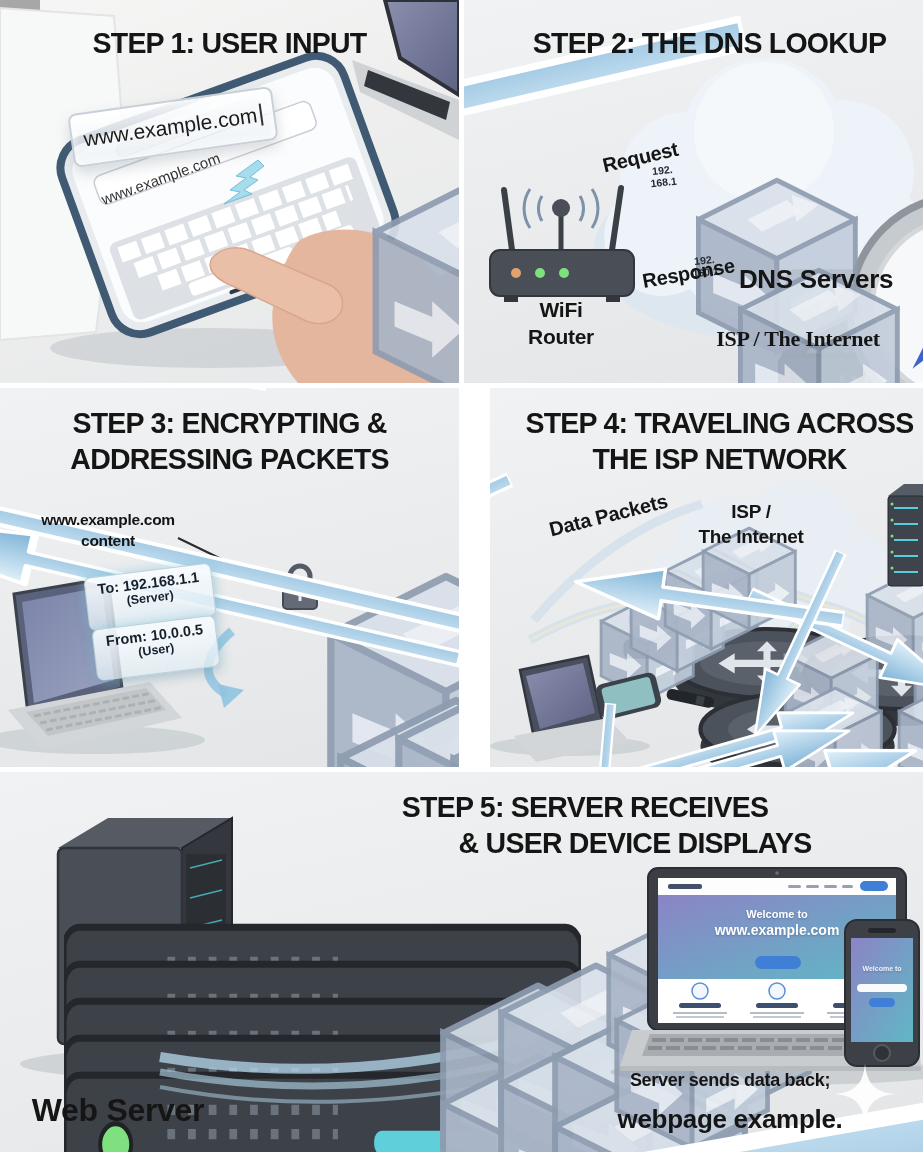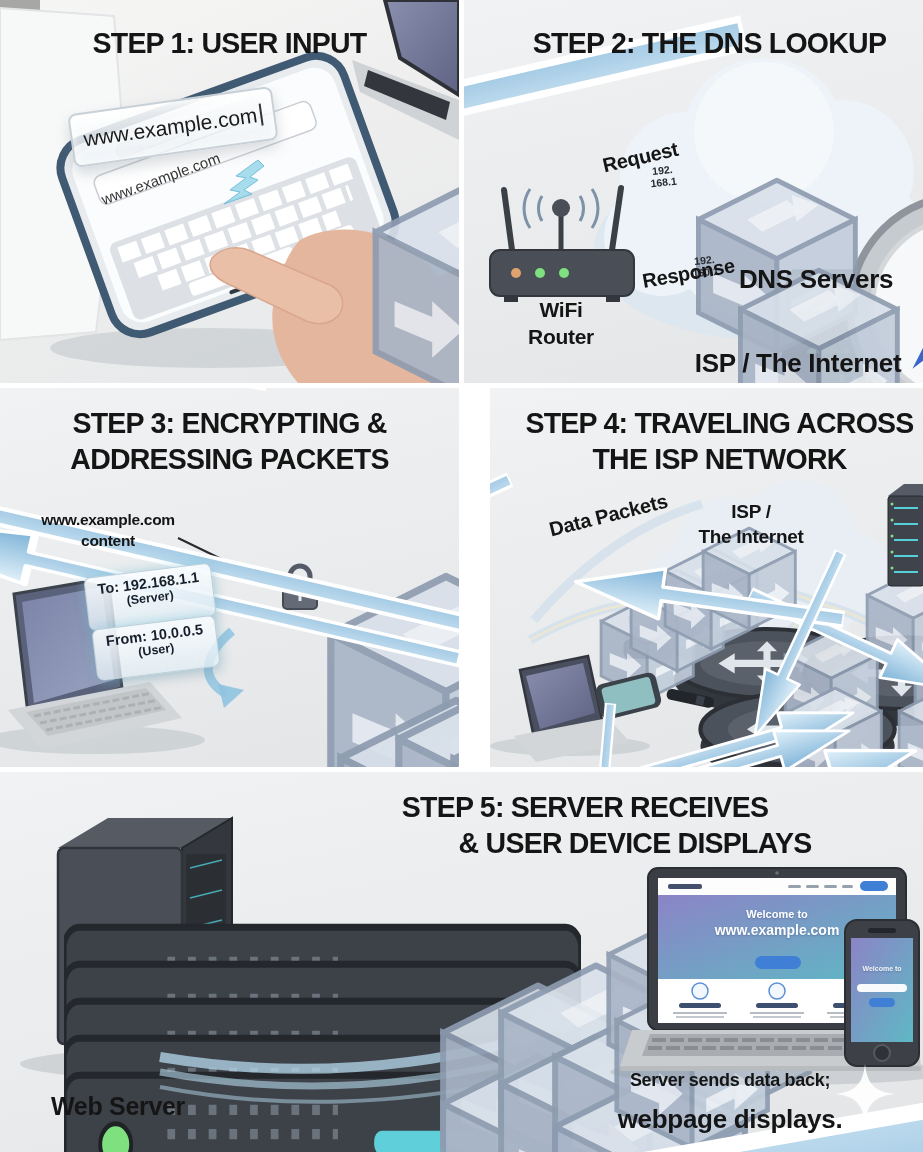--- a/index.html
+++ b/index.html
@@ -190,21 +190,21 @@
     <div class="pktnum" style="left:220px;top:255px;width:42px;transform:rotate(-6deg);">
       <div>192.</div>
       <div>160.1</div>
     </div>
     <div class="t lbl" style="left:178px;top:262px;font-size:20px;transform:rotate(-10deg);">Response</div>
     <div class="t lbl ctr" style="left:272px;top:264px;width:160px;font-size:26px;">DNS Servers</div>
     <div class="t lbl ctr" style="left:27px;top:296px;width:140px;font-size:21px;line-height:1.3;">
       <div>WiFi</div>
       <div>Router</div>
     </div>
-    <div class="t lbl ctr" style="left:218px;top:348px;width:232px;font-size:26px;">ISP / The Internet</div>
+    <div class="t lbl ctr" style="left:218px;top:326px;width:232px;font-size:22px;font-family:Liberation Serif, serif;">ISP / The Internet</div>
   </div>
 
   <div class="panel" id="p3">
     <svg class="art" width="459" height="379" viewBox="0 0 459 379">
       <line x1="178" y1="150" x2="244" y2="182" stroke="#2a2a2a" stroke-width="2"></line>
       <use href="#arrow" transform="translate(318,158) rotate(-20) scale(1.15,1.1)"></use>
       <use href="#cube" transform="translate(228,138) scale(0.95)"></use>
       <g>
         <path d="M290 196 v-8 a10 10 0 0 1 20 0 v8" fill="none" stroke="#545b66" stroke-width="5"></path>
         <rect x="283" y="195" width="34" height="26" rx="4" fill="#646b76" stroke="#454b54" stroke-width="2"></rect>
@@ -444,18 +444,18 @@
         <rect x="869" y="226" width="26" height="9" rx="4.5" fill="#3f7fd6"></rect>
         <circle cx="882" cy="281" r="8" fill="#2f3237" stroke="#56595e" stroke-width="2"></circle>
       </g>
       <path transform="translate(865,322)" d="M0 -30 C2 -10 10 -2 30 0 C10 2 2 10 0 30 C-2 10 -10 2 -30 0 C-10 -2 -2 -10 0 -30 Z" fill="rgba(255,255,255,.9)"></path>
     </svg>
     <div class="t title" style="left:330px;top:18px;width:510px;">STEP 5: SERVER RECEIVES</div>
     <div class="t title" style="left:380px;top:54px;width:510px;">&amp; USER DEVICE DISPLAYS</div>
     <div class="heroTxt" style="left:658px;top:136px;width:238px;font-size:11px;font-weight:600;">Welcome to</div>
     <div class="heroTxt" style="left:658px;top:150px;width:238px;font-size:14px;font-weight:700;">www.example.com</div>
     <div class="heroTxt" style="left:851px;top:193px;width:62px;font-size:7px;font-weight:600;opacity:.9;filter:blur(.3px);">Welcome to</div>
-    <div class="t lbl ctr" style="left:28px;top:320px;width:180px;font-size:25px;">Web Server</div>
+    <div class="t lbl ctr" style="left:28px;top:320px;width:180px;font-size:32px;">Web Server</div>
     <div class="t lbl ctr" style="left:560px;top:298px;width:340px;font-size:18px;">Server sends data back;</div>
-    <div class="t lbl ctr" style="left:560px;top:332px;width:340px;font-size:26px;">webpage displays.</div>
+    <div class="t lbl ctr" style="left:560px;top:332px;width:340px;font-size:26px;">webpage example.</div>
   </div>
 
 </div>
 
 </body></html>

